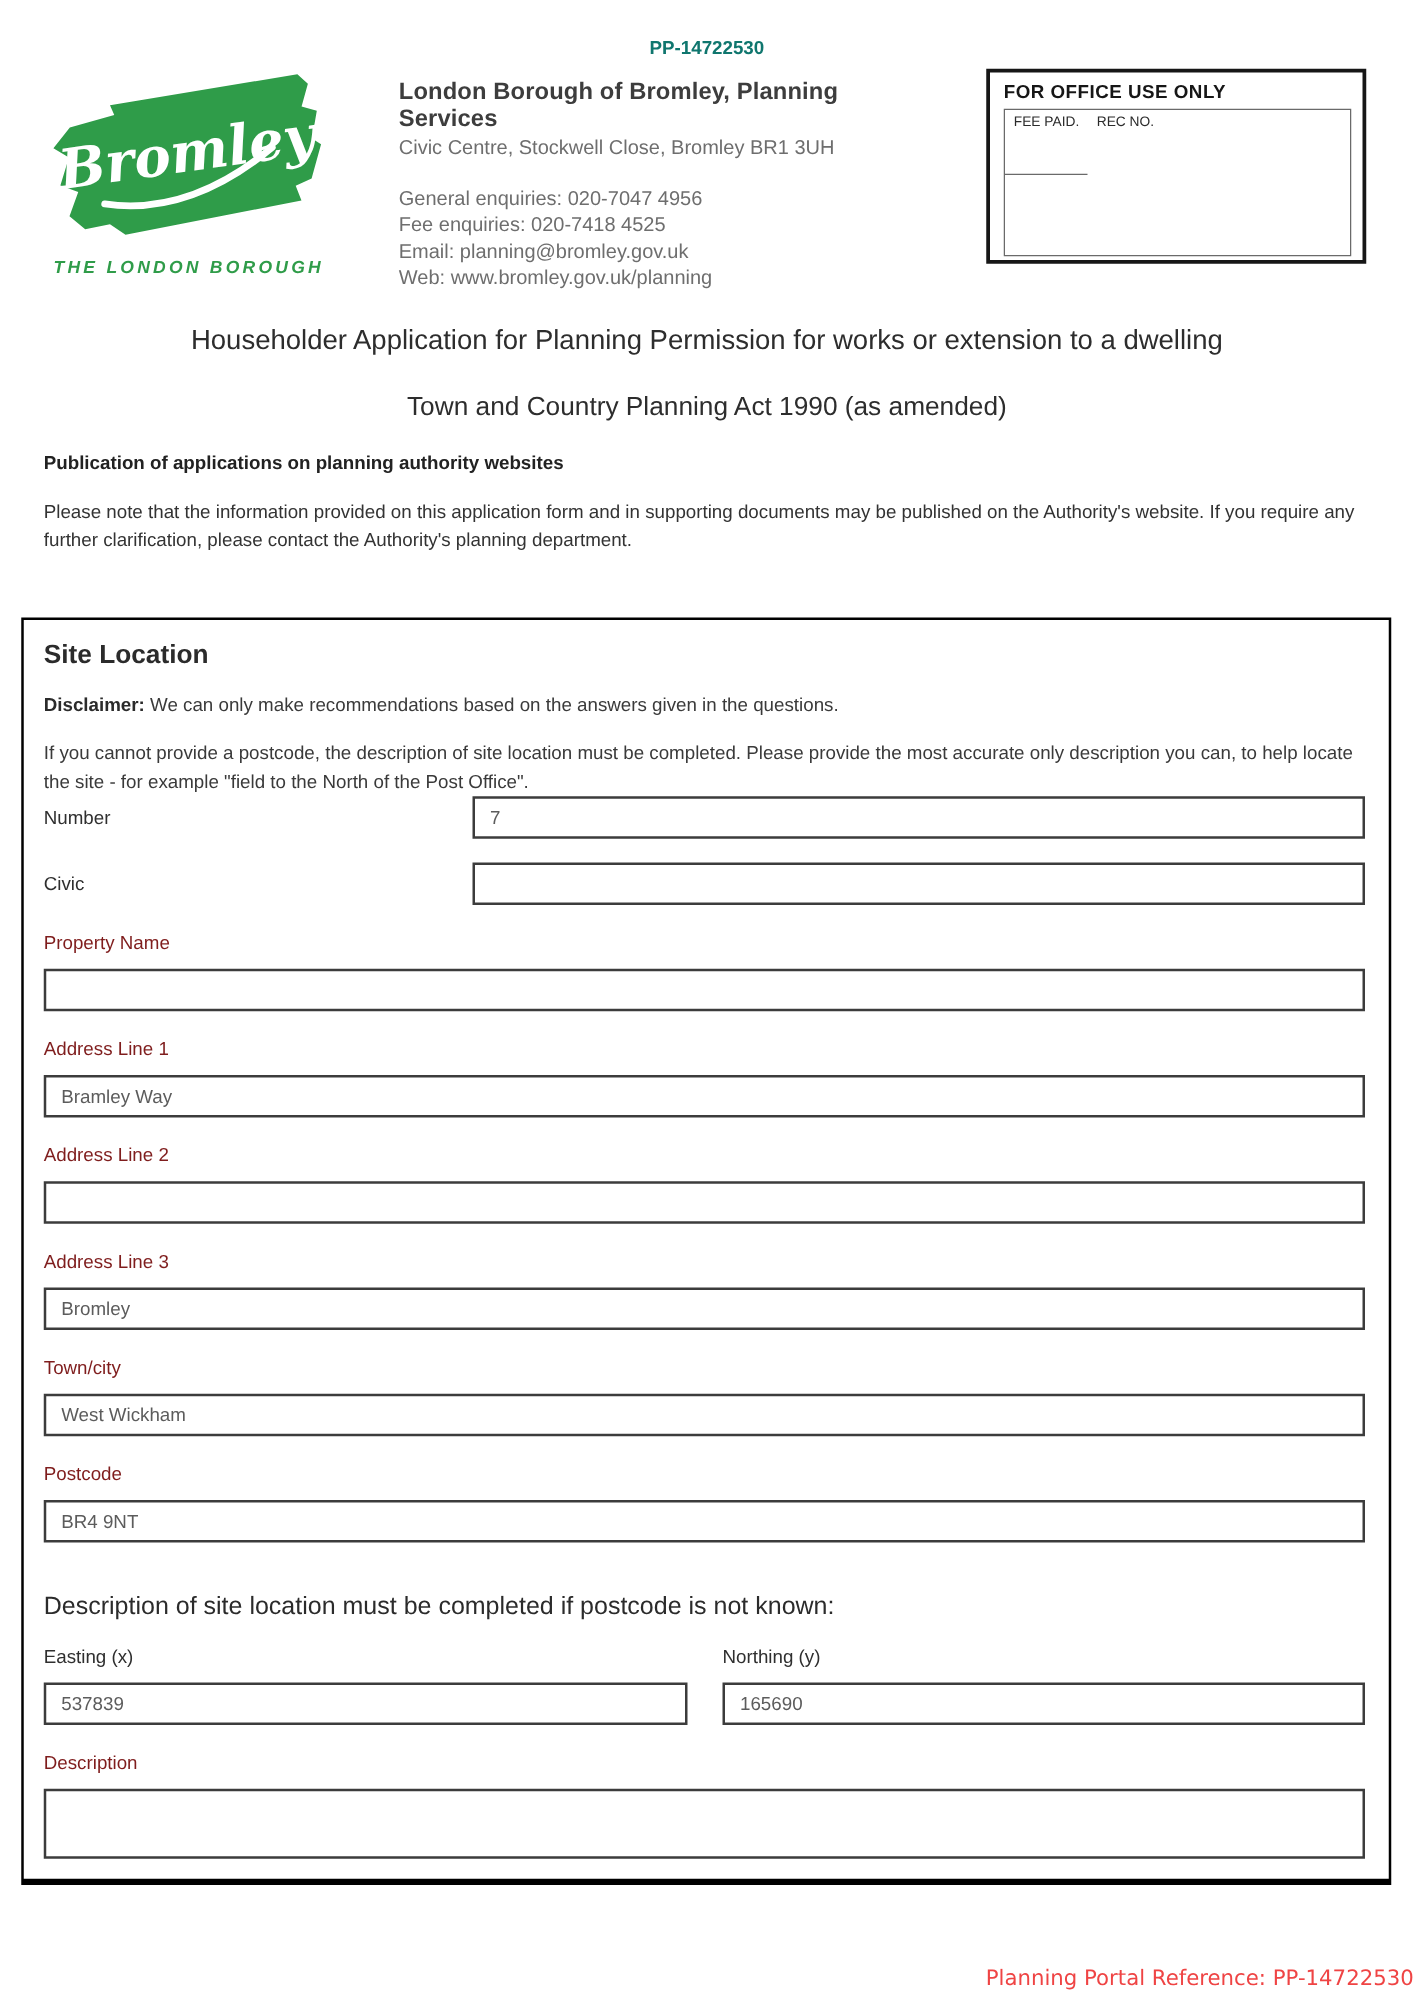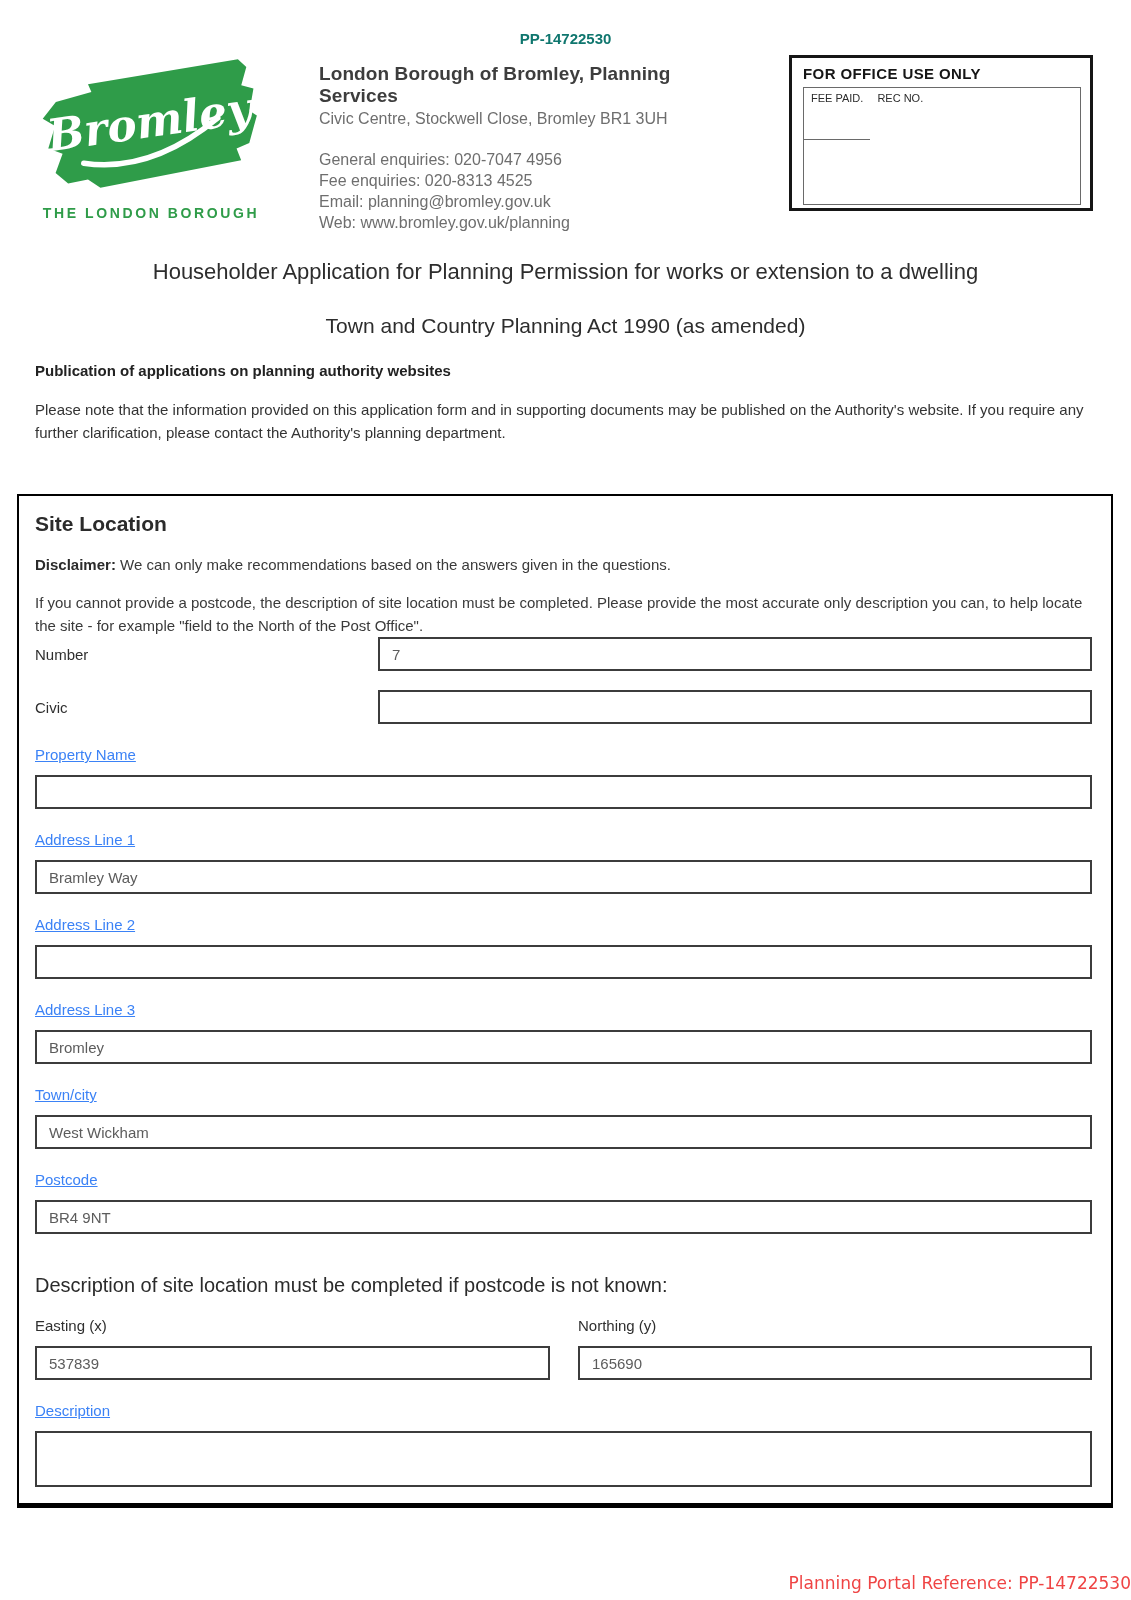--- a/index.html
+++ b/index.html
@@ -14,20 +14,21 @@
 
   
   .header-row { display: flex; align-items: flex-start; padding: 8px 38px 0 35px; }
 
   .logo-block { width: 232px; flex: 0 0 auto; }
   .logo-block svg { display: block; }
   .logo-tagline {
     margin-top: 8px; text-align: center;
     color: #2F9C49; font-size: 14px; font-weight: bold; letter-spacing: 2.6px;
     white-space: nowrap;
+    font-style: italic;
   }
 
   .contact-block { margin-left: 52px; width: 430px; padding-top: 8px; }
   .org-name { font-size: 19px; font-weight: bold; color: #3d3d3d; letter-spacing: 0.1px; }
   .org-addr { margin-top: 3px; font-size: 16px; color: #6e6e6e; }
   .contact-lines { margin-top: 21px; font-size: 16px; color: #6e6e6e; line-height: 21px; }
 
   .office-box {
     margin-left: auto; width: 304px; height: 156px;
     border: 3px solid #161616; padding: 7px 9px 8px 11px;
@@ -57,21 +58,21 @@
   .disclaimer b { color: #2b2b2b; }
   .section-intro { margin-top: 18px; font-size: 15px; color: #3a3a3a; line-height: 23px; }
 
   .inline-field { display: flex; align-items: center; }
   .inline-field.first { }
   .inline-field + .inline-field { margin-top: 19px; }
   .inline-field .flabel { width: 343px; flex: 0 0 auto; font-size: 15px; color: #2f2f2f; }
   .inline-field input { flex: 1; }
 
   .field-group { margin-top: 22px; }
-  .field-group .flabel { display: block; font-size: 15px; color: #3b82f6; text-decoration: underline; }
+  .field-group .flabel { display: block; font-size: 15px; color: #7f1d1d; }
   .field-group input { margin-top: 12px; width: 100%; }
 
   input.box {
     height: 34px; border: 2px solid #3c3c3c; background: #fff;
     font-family: "Liberation Sans", sans-serif; font-size: 15px; color: #5c5c5c;
     padding: 0 12px; border-radius: 0; display: block;
   }
   input.tall { height: 56px; }
 
   .desc-heading { margin-top: 40px; font-size: 20px; font-weight: normal; color: #2b2b2b; }
@@ -104,21 +105,21 @@
       </g>
     </svg>
     <div class="logo-tagline">THE LONDON BOROUGH</div>
   </div>
 
   <div class="contact-block">
     <div class="org-name">London Borough of Bromley, Planning Services</div>
     <div class="org-addr">Civic Centre, Stockwell Close, Bromley BR1 3UH</div>
     <div class="contact-lines">
       <div>General enquiries: 020-7047 4956</div>
-      <div>Fee enquiries: 020-8313 4525</div>
+      <div>Fee enquiries: 020-7418 4525</div>
       <div>Email: planning@bromley.gov.uk</div>
       <div>Web: www.bromley.gov.uk/planning</div>
     </div>
   </div>
 
   <div class="office-box">
     <div class="office-title">FOR OFFICE USE ONLY</div>
     <div class="office-inner">
       <div class="office-cell fee">FEE PAID.</div>
       <div class="office-cell rec">REC NO.</div>

